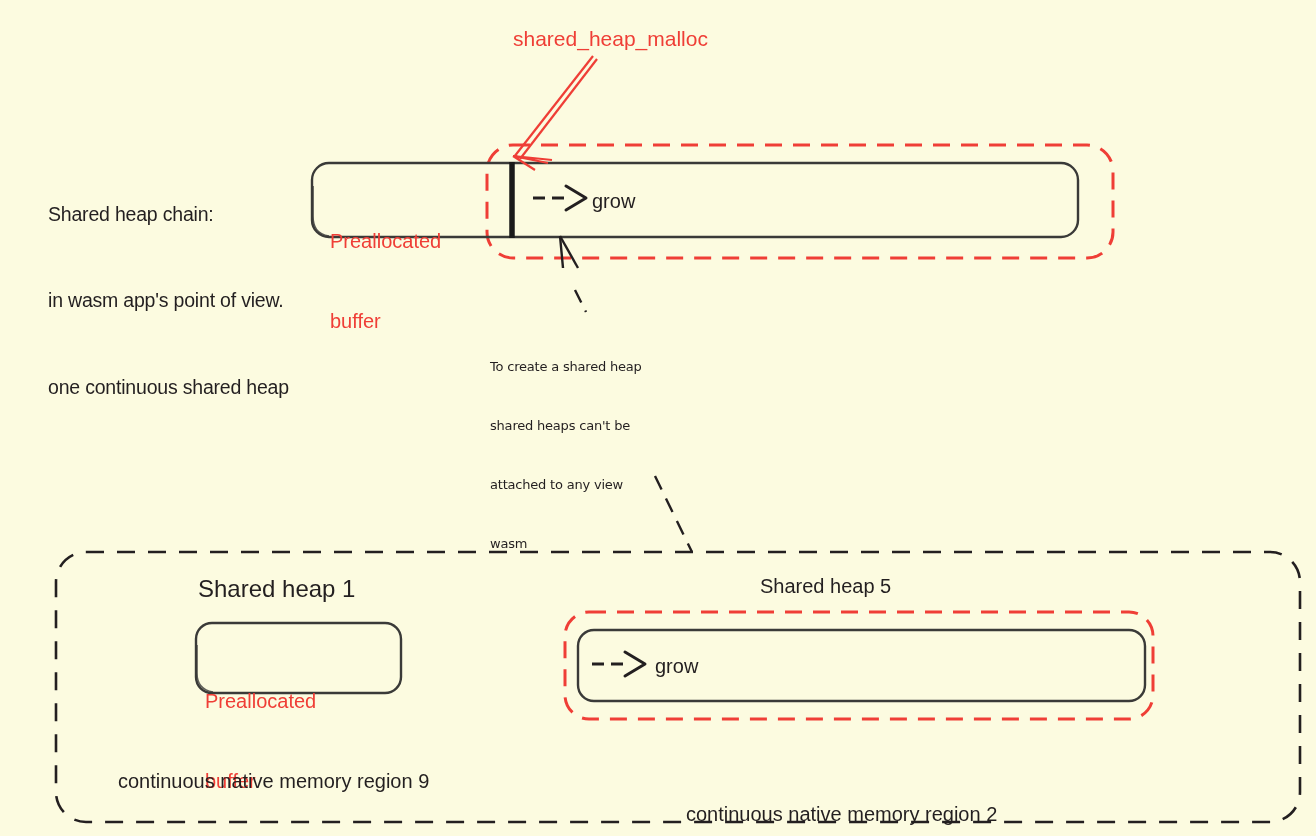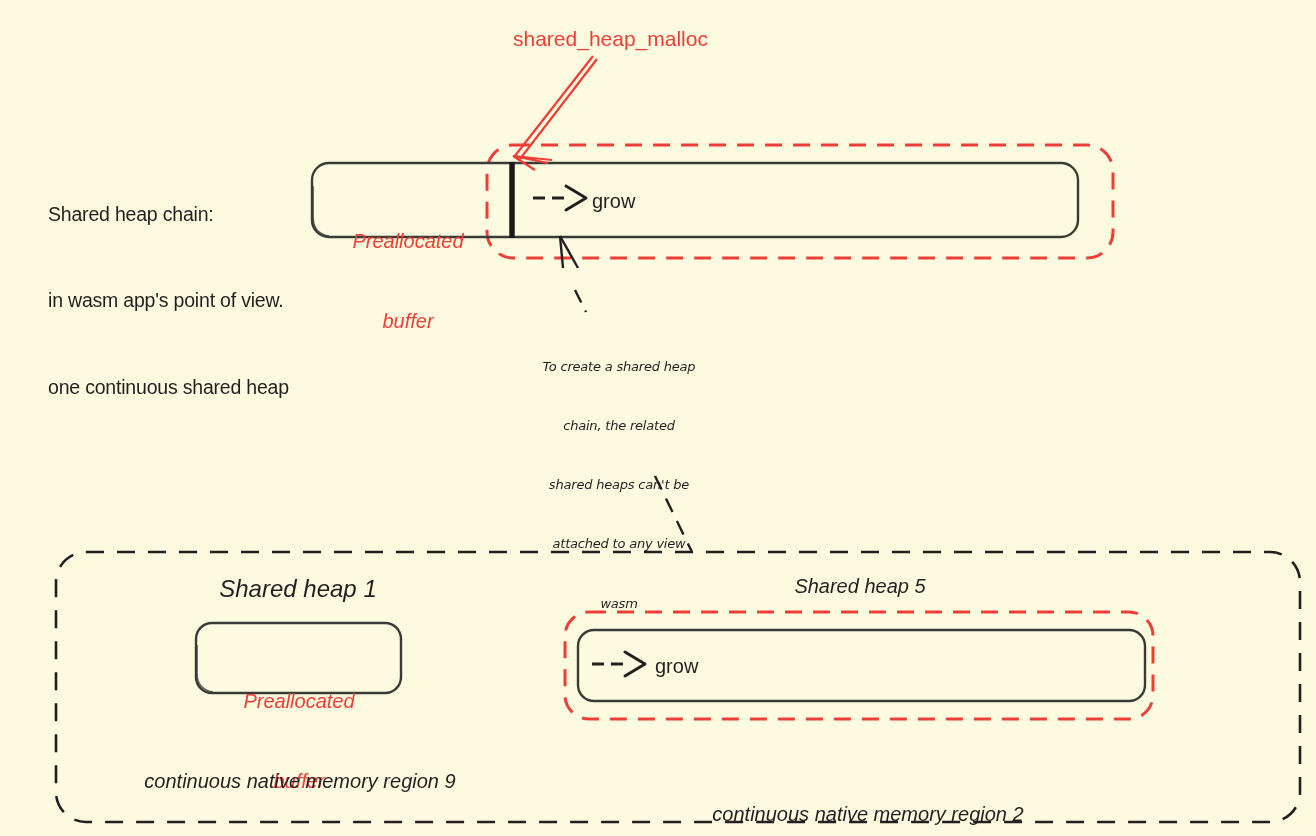--- a/index.html
+++ b/index.html
@@ -26,21 +26,21 @@
     height: 836px;
     pointer-events: none;
   }
   .lbl {
     position: absolute;
     white-space: pre;
     line-height: 1.34;
     color: #231f20;
   }
   .red { color: #ef3e36; }
-  .ctr { text-align: center; font-style: italic; }
+  .ctr { text-align: left; }
   .lft { text-align: left; }
 
   
   #caption {
     left: 12px;
     top: 142px;
     width: 300px;
     font-size: 19.5px;
     line-height: 1.48;
     font-family: Liberation Sans, sans-serif;
@@ -182,21 +182,20 @@
 
   <div class="lbl ctr red" id="prealloc-top">
     <div>Preallocated</div>
     <div>buffer</div>
   </div>
 
   <div class="lbl" id="grow-top">grow</div>
 
   <div class="lbl ctr" id="mid-note">
     <div>To create a shared heap</div>
-    <div>chain, the related</div>
     <div>shared heaps can't be</div>
     <div>attached to any view</div>
     <div>wasm</div>
   </div>
 
   <div class="lbl ctr" id="heap1-title">Shared heap 1</div>
 
   <div class="lbl ctr" id="heap2-title">Shared heap 5</div>
 
   <div class="lbl ctr red" id="prealloc-bot">

